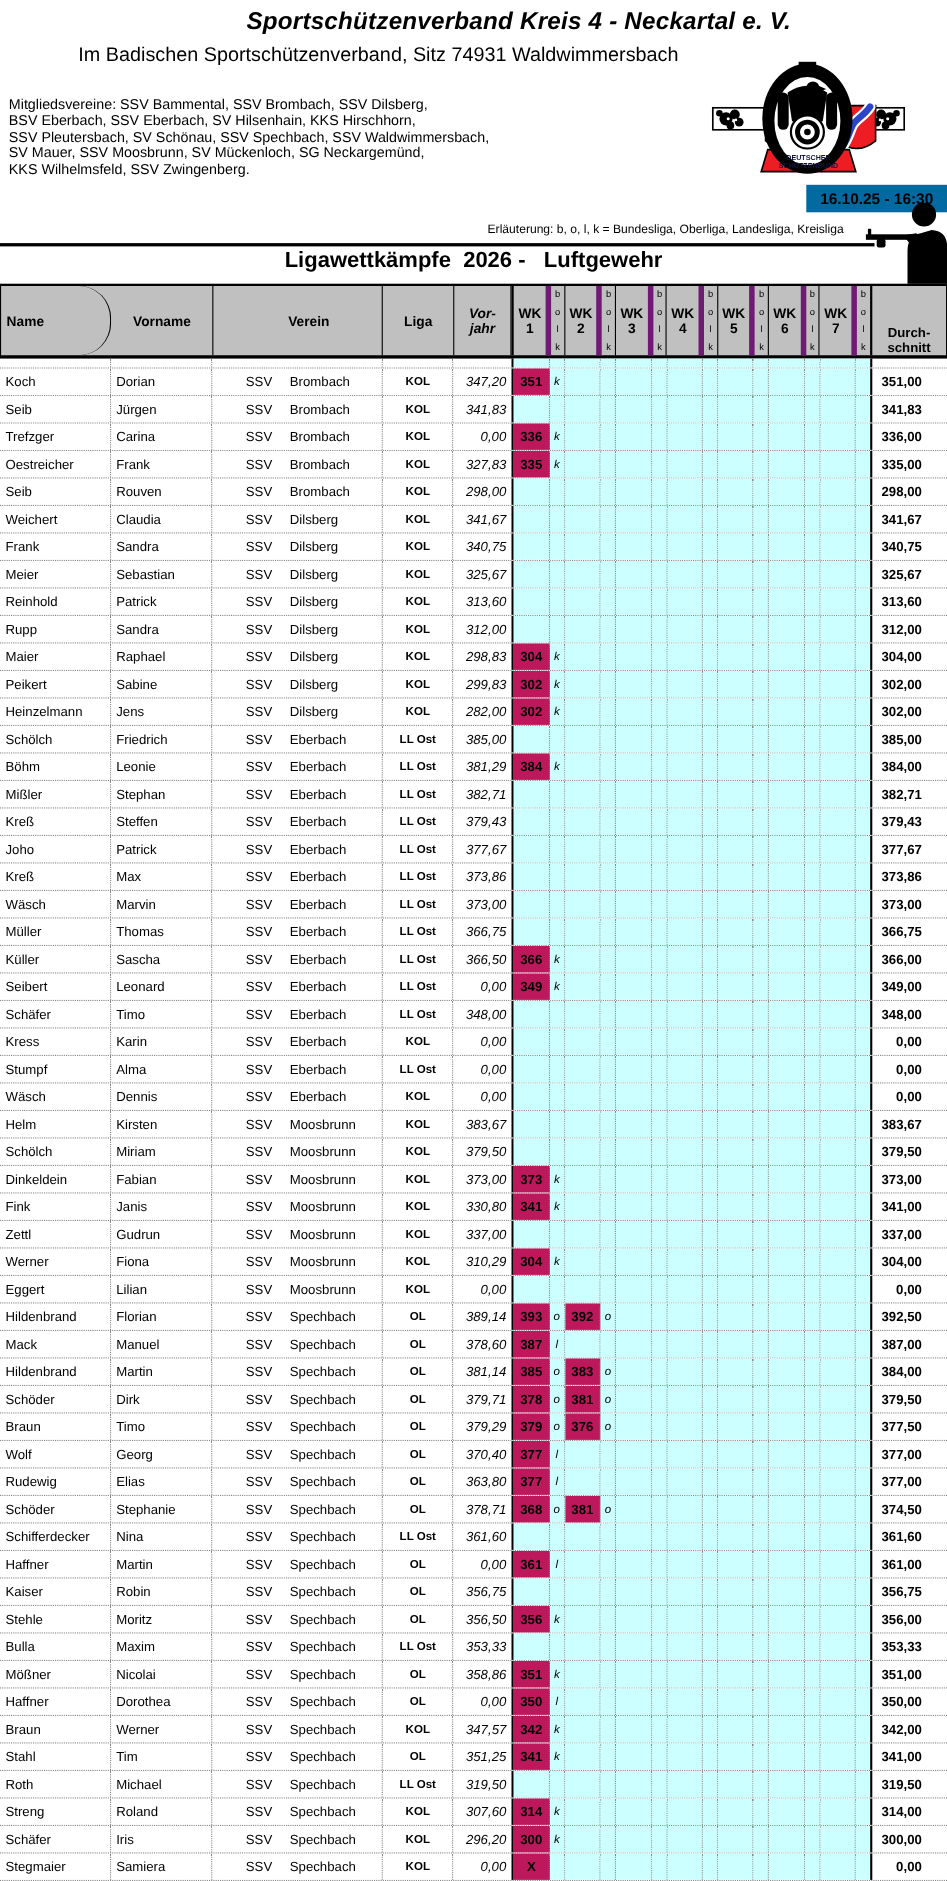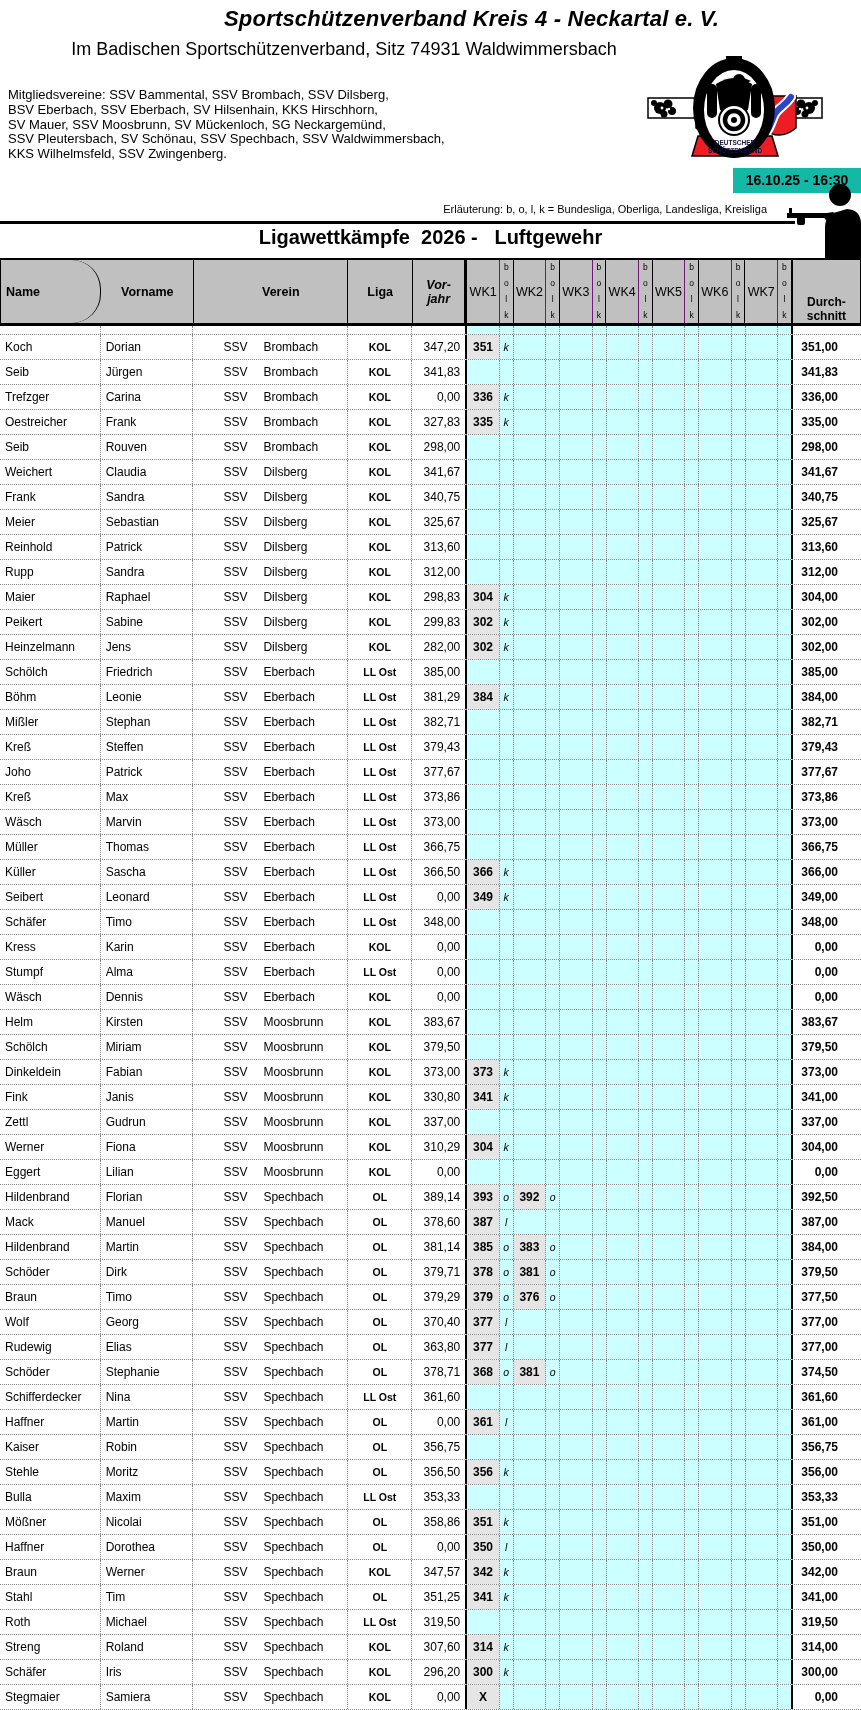--- a/index.html
+++ b/index.html
@@ -5,21 +5,21 @@
   html,body{margin:0;padding:0;background:#fff;}
   body{font-family:"Liberation Sans",sans-serif;color:#000;}
   #page{position:relative;width:861px;height:1710px;overflow:hidden;background:#fff;}
 
   
   .club-title{position:absolute;top:6px;left:0;width:861px;text-align:center;
     font-size:22px;font-weight:bold;font-style:italic;letter-spacing:.2px;margin-left:41px;}
   .club-subtitle{position:absolute;top:39px;left:0;width:688px;text-align:center;font-size:18px;}
   .members{position:absolute;top:88px;left:8px;width:470px;font-size:13px;line-height:14.8px;}
   .logo{position:absolute;top:56px;left:612px;}
-  .datebar{position:absolute;top:168px;left:733px;width:128px;height:25px;background:#14b8a6;
+  .datebar{position:absolute;top:168px;left:733px;width:128px;height:25px;background:#0369a1;
     font-size:14px;font-weight:bold;text-align:center;line-height:25px;}
   .legend{position:absolute;top:203px;right:94px;font-size:11px;white-space:nowrap;}
   .divider{position:absolute;top:221px;left:0;width:795px;height:3px;background:#000;}
   .shooter{position:absolute;top:184px;left:787px;}
   .comp-title{position:absolute;top:226px;left:0;width:861px;text-align:center;
     font-size:20px;font-weight:bold;white-space:pre;}
 
   
   .table{position:absolute;top:258px;left:0;width:861px;}
   .hrow{display:flex;height:68px;box-sizing:border-box;background:#C0C0C0;
@@ -32,56 +32,56 @@
 
   .c-name{width:103px;}
   .c-vorname{width:95px;}
   .c-verein{width:138px;margin-left:20px;}
   .c-liga{width:66px;}
   .c-vorjahr{width:54px;}
   .c-avg{width:69px;justify-content:flex-end;}
 
   .hwkgroup,.wkgroup{width:336px;box-sizing:border-box;display:flex;
     border-left:2px solid #000;border-right:2px solid #000;}
-  .hwkv{flex:34 1 0;box-sizing:border-box;display:flex;flex-direction:row;justify-content:center;
-    align-items:center;font-weight:normal;font-size:12.5px;line-height:14px;border-right:1px solid #701a75;}
+  .hwkv{flex:34 1 0;box-sizing:border-box;display:flex;flex-direction:column;justify-content:center;
+    align-items:center;font-weight:bold;font-size:12.5px;line-height:14px;border-right:5px solid #701a75;}
   .hwkl{flex:14 1 0;box-sizing:border-box;display:flex;flex-direction:column;justify-content:space-between;
     padding:3px 0;font-size:8.5px;border-right:1px solid #000;}
   .hwkl:last-child{border-right:none;}
   .bolkline{line-height:1;text-align:center;width:100%;}
 
   .row{display:flex;height:25px;box-sizing:border-box;border-bottom:1px dotted #868686;}
   .row.spacer{height:9px;}
   .cell{box-sizing:border-box;display:flex;align-items:center;font-size:12px;overflow:hidden;}
   .c-name.cell,.c-vorname.cell{padding-left:5px;border-right:1px dotted #868686;}
   .c-verein.cell{border-right:1px dotted #868686;}
   .vp{display:inline-block;width:40px;padding-left:10px;box-sizing:content-box;}
   .c-liga.cell{justify-content:center;font-weight:bold;font-size:10.5px;border-right:1px dotted #868686;}
-  .c-vorjahr.cell{justify-content:flex-end;padding-right:5px;}
+  .c-vorjahr.cell{justify-content:flex-end;padding-right:5px;font-style:italic;}
   .wkv{flex:34 1 0;box-sizing:border-box;display:flex;align-items:center;justify-content:center;
     background:#CCFFFF;font-weight:bold;font-size:12px;border-right:1px dotted #868686;}
-  .wkv.filled{background:#e5e5e5;}
+  .wkv.filled{background:#be185d;}
   .wkl{flex:14 1 0;box-sizing:border-box;display:flex;align-items:center;justify-content:center;
     background:#CCFFFF;font-style:italic;font-size:10.5px;border-right:1px dotted #868686;}
   .wkl:last-child{border-right:none;}
   .c-avg.cell{justify-content:flex-end;padding-right:23px;font-weight:bold;}
 </style>
 </head>
 <body>
 
 <div id="page">
 
   <div class="club-title">Sportschützenverband Kreis 4 - Neckartal e. V.</div>
   <div class="club-subtitle">Im Badischen Sportschützenverband, Sitz 74931 Waldwimmersbach</div>
 
   <div class="members">
     <div>Mitgliedsvereine: SSV Bammental, SSV Brombach, SSV Dilsberg,</div>
     <div>BSV Eberbach, SSV Eberbach, SV Hilsenhain, KKS Hirschhorn,</div>
+    <div>SSV Pleutersbach, SV Schönau, SSV Spechbach, SSV Waldwimmersbach,</div>
     <div>SV Mauer, SSV Moosbrunn, SV Mückenloch, SG Neckargemünd,</div>
-    <div>SSV Pleutersbach, SV Schönau, SSV Spechbach, SSV Waldwimmersbach,</div>
     <div>KKS Wilhelmsfeld, SSV Zwingenberg.</div>
   </div>
 
   <div class="logo">
     <svg width="245" height="108" viewBox="0 0 245 108">
 
       <rect x="36" y="42" width="52" height="20" fill="#fff" stroke="#000" stroke-width="1.5"></rect>
       <rect x="158" y="42" width="52" height="20" fill="#fff" stroke="#000" stroke-width="1.5"></rect>
       <g fill="#000">
         <circle cx="48" cy="52" r="6"></circle>

